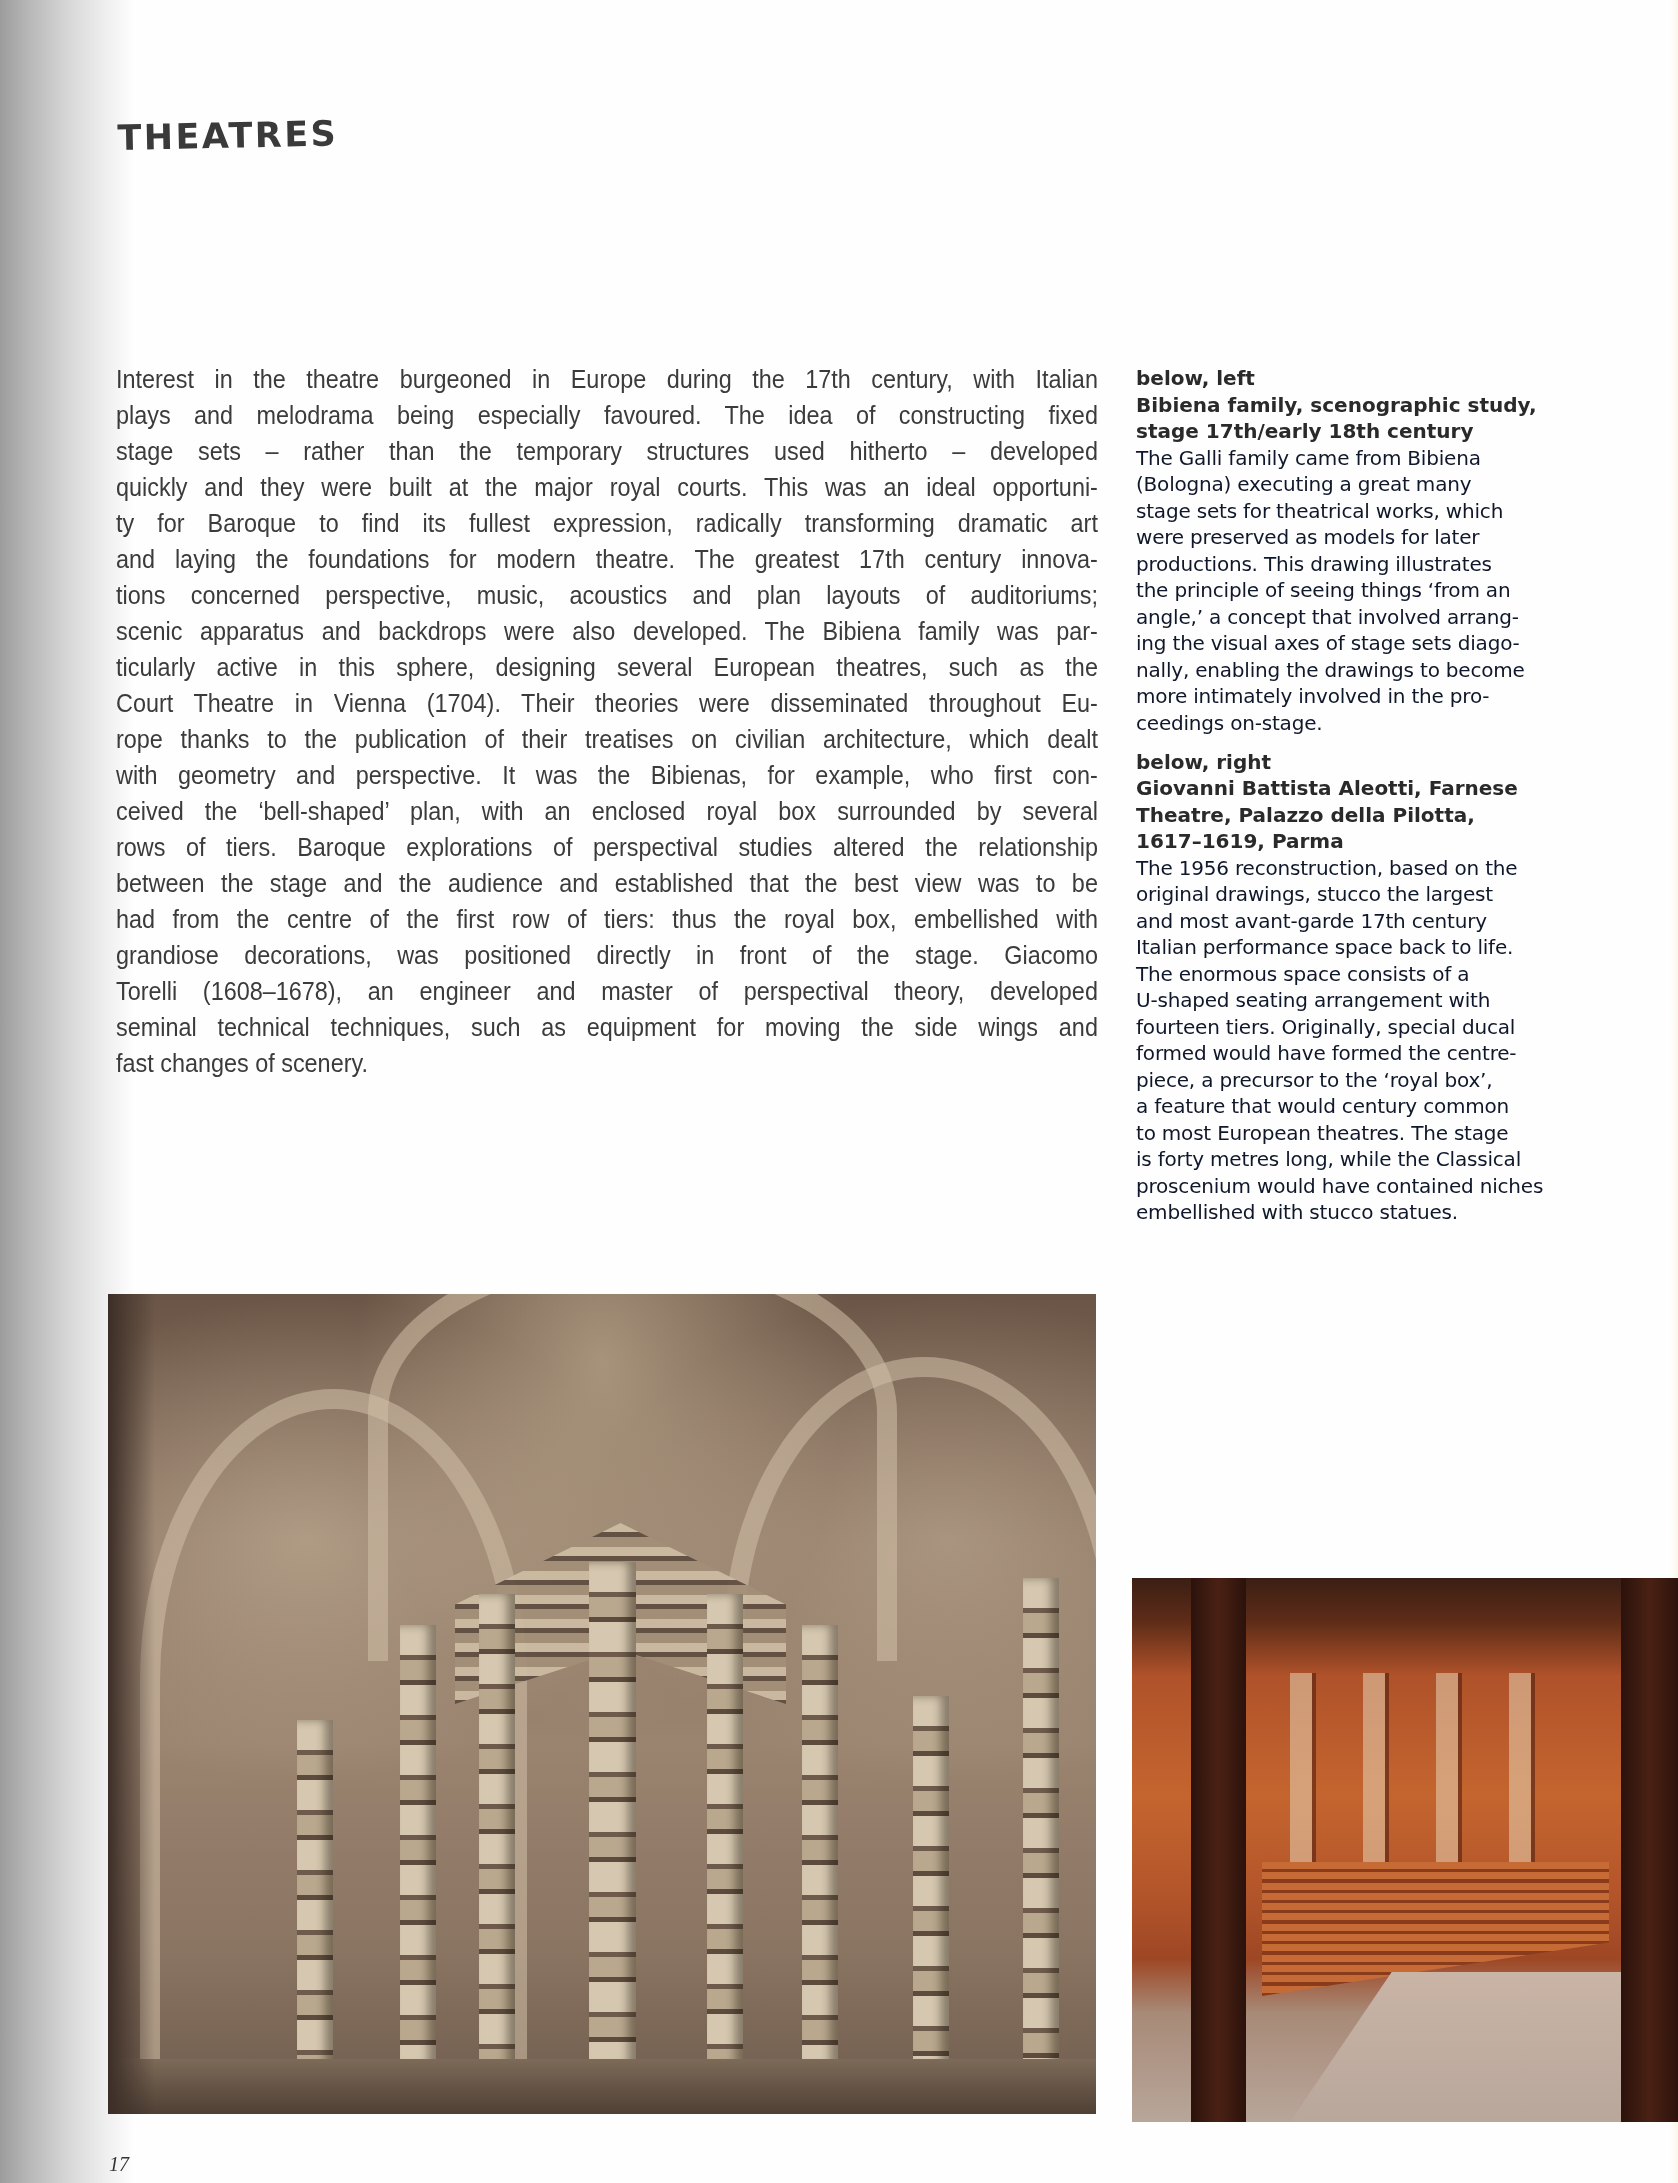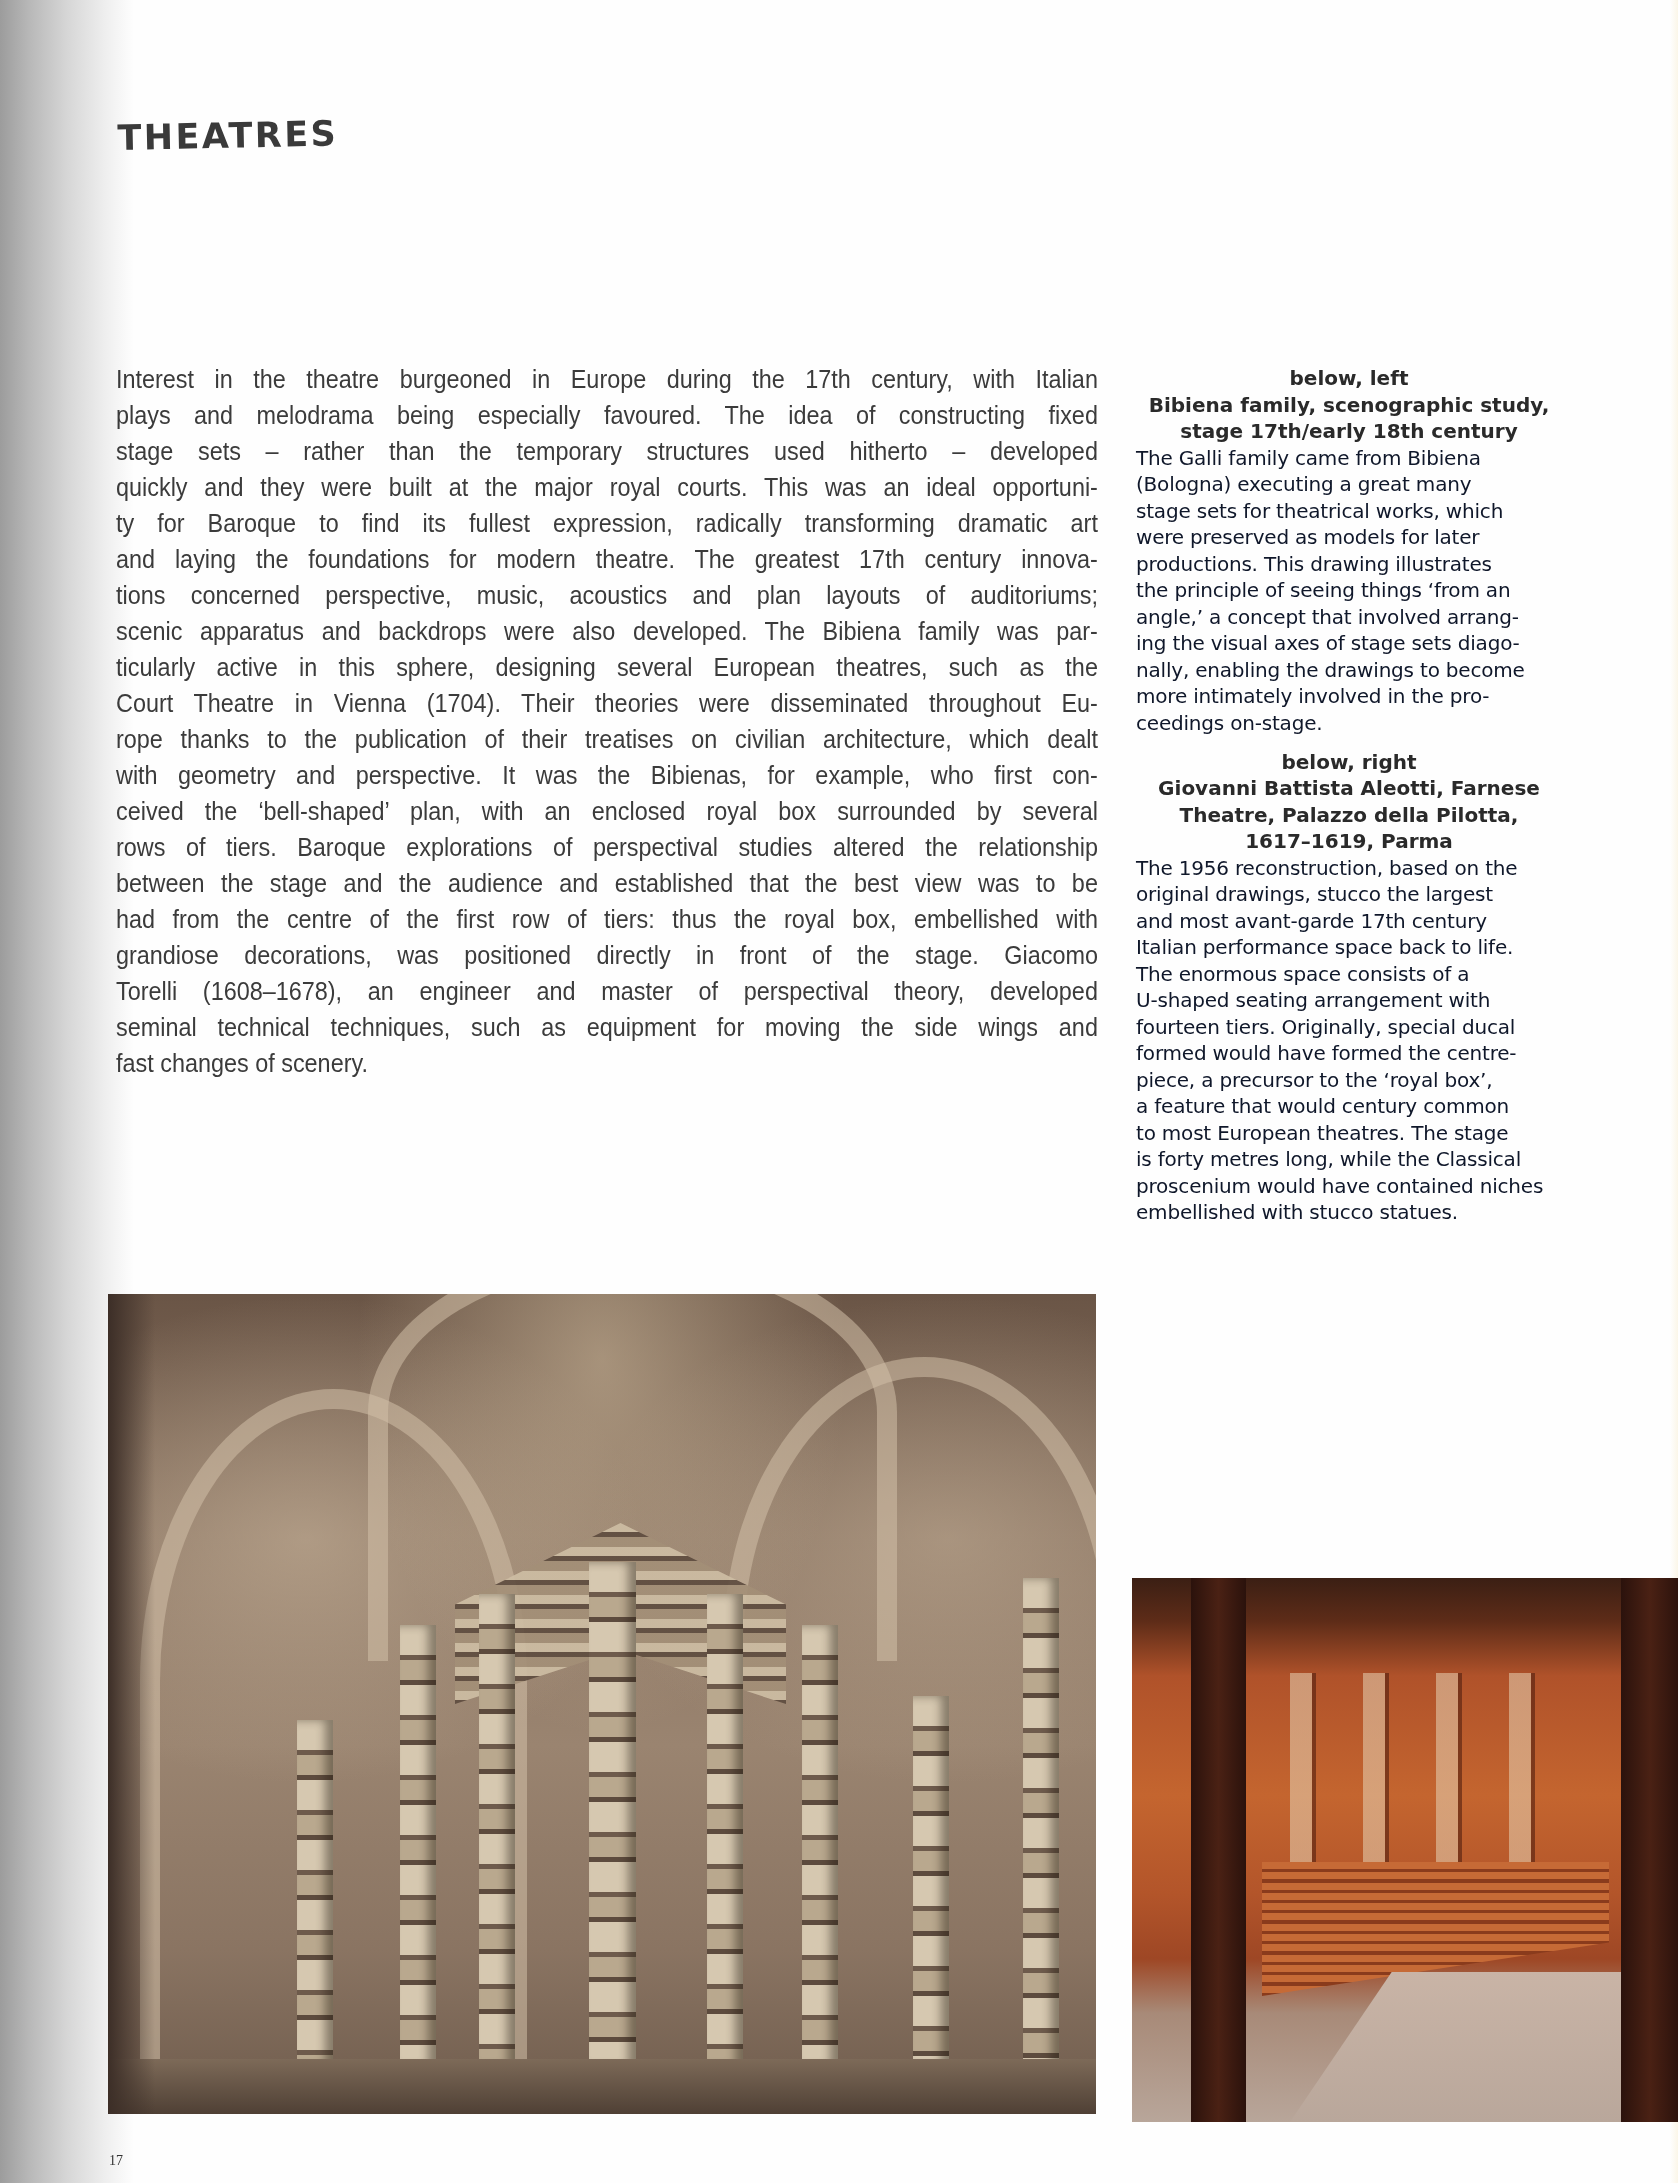--- a/index.html
+++ b/index.html
@@ -32,21 +32,21 @@
     transform: scaleX(0.9); transform-origin: left top;
     width: 1091px;
   }
   .body-text .line { display: block; text-align: justify; text-align-last: justify; white-space: nowrap; }
   .body-text .line.last { text-align-last: left; }
   .caption-col {
     position: absolute; left: 1136px; top: 365px; width: 426px;
     font-family: "DejaVu Sans", sans-serif; font-size: 20px; line-height: 26.5px;
   }
   .caption-block { margin-bottom: 12.6px; }
-  .cap-kicker, .cap-title { font-weight: bold; color: #2a2a2a; display: block; text-align: center; }
+  .cap-kicker, .cap-title { font-weight: bold; color: #2a2a2a; display: block; }
   .cap-body { font-weight: normal; color: #0f172a; display: block; letter-spacing: -0.2px; }
   .cap-body .cl { display: block; white-space: nowrap; }
   .figure {
     position: absolute; overflow: hidden;
   }
   .fig-left {
     left: 108px; top: 1294px; width: 988px; height: 820px;
     background:
       radial-gradient(ellipse at 50% 8%, rgba(210,190,160,0.55) 0%, rgba(0,0,0,0) 35%),
       radial-gradient(ellipse at 20% 30%, rgba(200,180,155,0.6) 0%, rgba(0,0,0,0) 30%),
@@ -94,21 +94,21 @@
     background: repeating-linear-gradient(to bottom, #c66a36 0, #c66a36 7px, #8a3b1c 7px, #8a3b1c 10.3px);
     clip-path: polygon(0 0, 100% 0, 100% 60%, 0 100%);
   }
   .fig-right .stage {
     position: absolute; left: 158px; bottom: 0; width: 339px; height: 150px;
     background: linear-gradient(to bottom, #c9b4a6, #b9a79b);
     clip-path: polygon(30% 0, 100% 0, 100% 100%, 0 100%);
   }
   .page-number {
     position: absolute; left: 109px; top: 2153px;
-    font-family: "Liberation Serif", serif; font-size: 14px; color: #333;
+    font-family: "Liberation Serif", serif; font-size: 20px; color: #333; font-style: italic;
   }
 </style>
 </head>
 <body>
 
 <div class="gutter-shadow"></div>
 <div class="right-edge"></div>
 
 <h1 class="page-title">THEATRES</h1>
 

